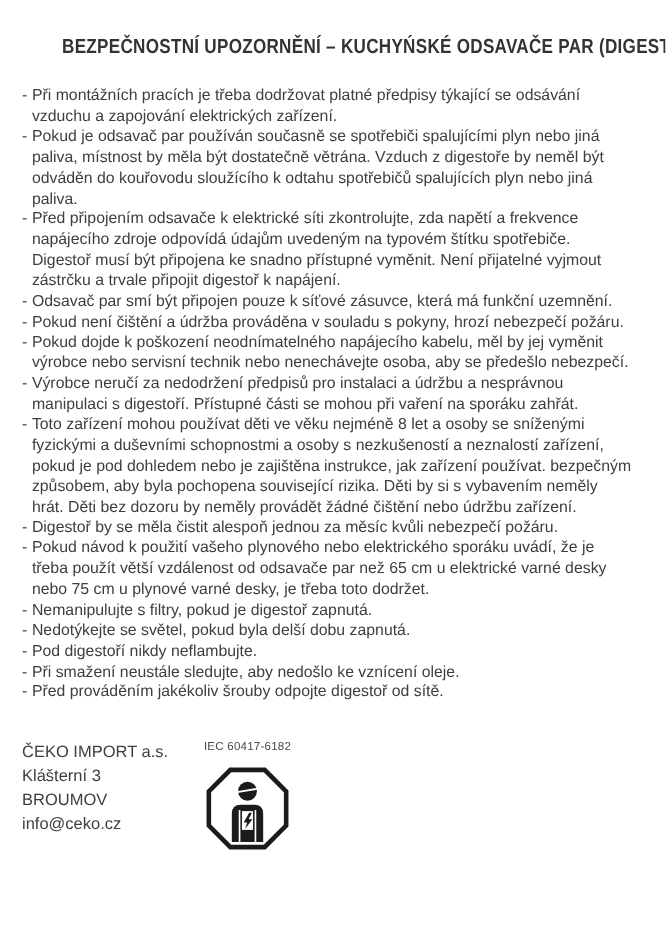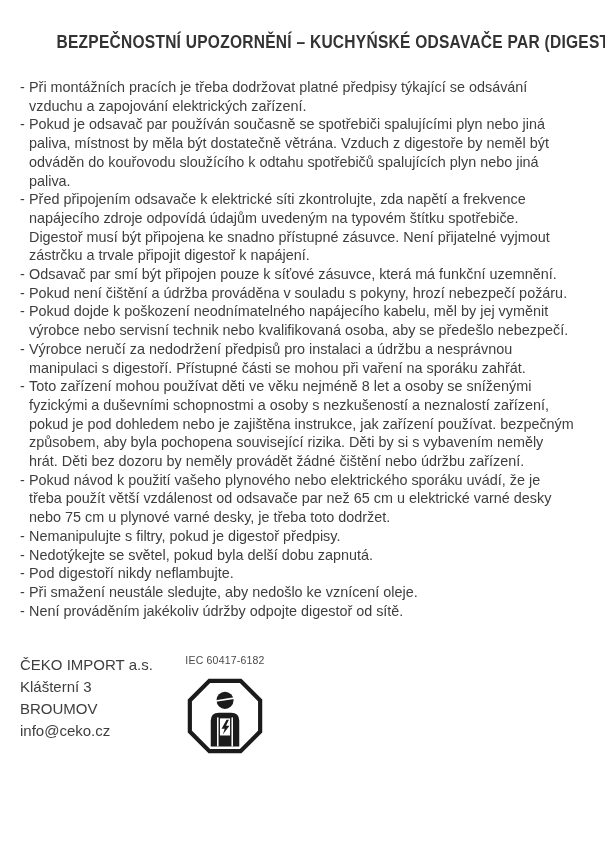--- a/index.html
+++ b/index.html
@@ -76,32 +76,33 @@
 
 <div class="page">
 
   <div class="title-wrap">
     <span class="title">BEZPEČNOSTNÍ UPOZORNĚNÍ – KUCHYŃSKÉ ODSAVAČE PAR (DIGESTOŘE)</span>
   </div>
 
   <ul class="warning-list">
     <li><span class="mk">-</span><span>Při montážních pracích je třeba dodržovat platné předpisy týkající se odsávání vzduchu a zapojování elektrických zařízení.</span></li>
     <li><span class="mk">-</span><span>Pokud je odsavač par používán současně se spotřebiči spalujícími plyn nebo jiná paliva, místnost by měla být dostatečně větrána. Vzduch z digestoře by neměl být odváděn do kouřovodu sloužícího k odtahu spotřebičů spalujících plyn nebo jiná paliva.</span></li>
-    <li><span class="mk">-</span><span>Před připojením odsavače k elektrické síti zkontrolujte, zda napětí a frekvence napájecího zdroje odpovídá údajům uvedeným na typovém štítku spotřebiče. Digestoř musí být připojena ke snadno přístupné zásuvce. Není přijatelné vyjmout zástrčku a trvale připojit digestoř k napájení.</span></li>
+    <li><span class="mk">-</span><span>Před připojením odsavače k elektrické síti zkontrolujte, zda napětí a frekvence napájecího zdroje odpovídá údajům uvedeným na typovém štítku spotřebiče. Digestoř musí být připojena ke snadno přístupné vyměnit. Není přijatelné vyjmout zástrčku a trvale připojit digestoř k napájení.</span></li>
     <li><span class="mk">-</span><span>Odsavač par smí být připojen pouze k síťové zásuvce, která má funkční uzemnění.</span></li>
     <li><span class="mk">-</span><span>Pokud není čištění a údržba prováděna v souladu s pokyny, hrozí nebezpečí požáru.</span></li>
-    <li><span class="mk">-</span><span>Pokud dojde k poškození neodnímatelného napájecího kabelu, měl by jej vyměnit výrobce nebo servisní technik nebo kvalifikovaná osoba, aby se předešlo nebezpečí.</span></li>
+    <li><span class="mk">-</span><span>Pokud dojde k poškození neodnímatelného napájecího kabelu, měl by jej vyměnit výrobce nebo servisní technik nebo nenechávejte osoba, aby se předešlo nebezpečí.</span></li>
     <li><span class="mk">-</span><span>Výrobce neručí za nedodržení předpisů pro instalaci a údržbu a nesprávnou manipulaci s digestoří. Přístupné části se mohou při vaření na sporáku zahřát.</span></li>
     <li><span class="mk">-</span><span>Toto zařízení mohou používat děti ve věku nejméně 8 let a osoby se sníženými fyzickými a duševními schopnostmi a osoby s nezkušeností a neznalostí zařízení, pokud je pod dohledem nebo je zajištěna instrukce, jak zařízení používat. bezpečným způsobem, aby byla pochopena související rizika. Děti by si s vybavením neměly hrát. Děti bez dozoru by neměly provádět žádné čištění nebo údržbu zařízení.</span></li>
+    <li><span class="mk">-</span><span>Digestoř by se měla čistit alespoň jednou za měsíc kvůli nebezpečí požáru.</span></li>
     <li><span class="mk">-</span><span>Pokud návod k použití vašeho plynového nebo elektrického sporáku uvádí, že je třeba použít větší vzdálenost od odsavače par než 65 cm u elektrické varné desky nebo 75 cm u plynové varné desky, je třeba toto dodržet.</span></li>
-    <li><span class="mk">-</span><span>Nemanipulujte s filtry, pokud je digestoř předpisy.</span></li>
+    <li><span class="mk">-</span><span>Nemanipulujte s filtry, pokud je digestoř zapnutá.</span></li>
     <li><span class="mk">-</span><span>Nedotýkejte se světel, pokud byla delší dobu zapnutá.</span></li>
     <li><span class="mk">-</span><span>Pod digestoří nikdy neflambujte.</span></li>
     <li><span class="mk">-</span><span>Při smažení neustále sledujte, aby nedošlo ke vznícení oleje.</span></li>
-    <li><span class="mk">-</span><span>Není prováděním jakékoliv údržby odpojte digestoř od sítě.</span></li>
+    <li><span class="mk">-</span><span>Před prováděním jakékoliv šrouby odpojte digestoř od sítě.</span></li>
   </ul>
 
   <div class="footer">
     <div class="company-block">
       <div>ČEKO IMPORT a.s.</div>
       <div>Klášterní 3</div>
       <div>BROUMOV</div>
       <div>info@ceko.cz</div>
     </div>
     <div class="icon-block">

